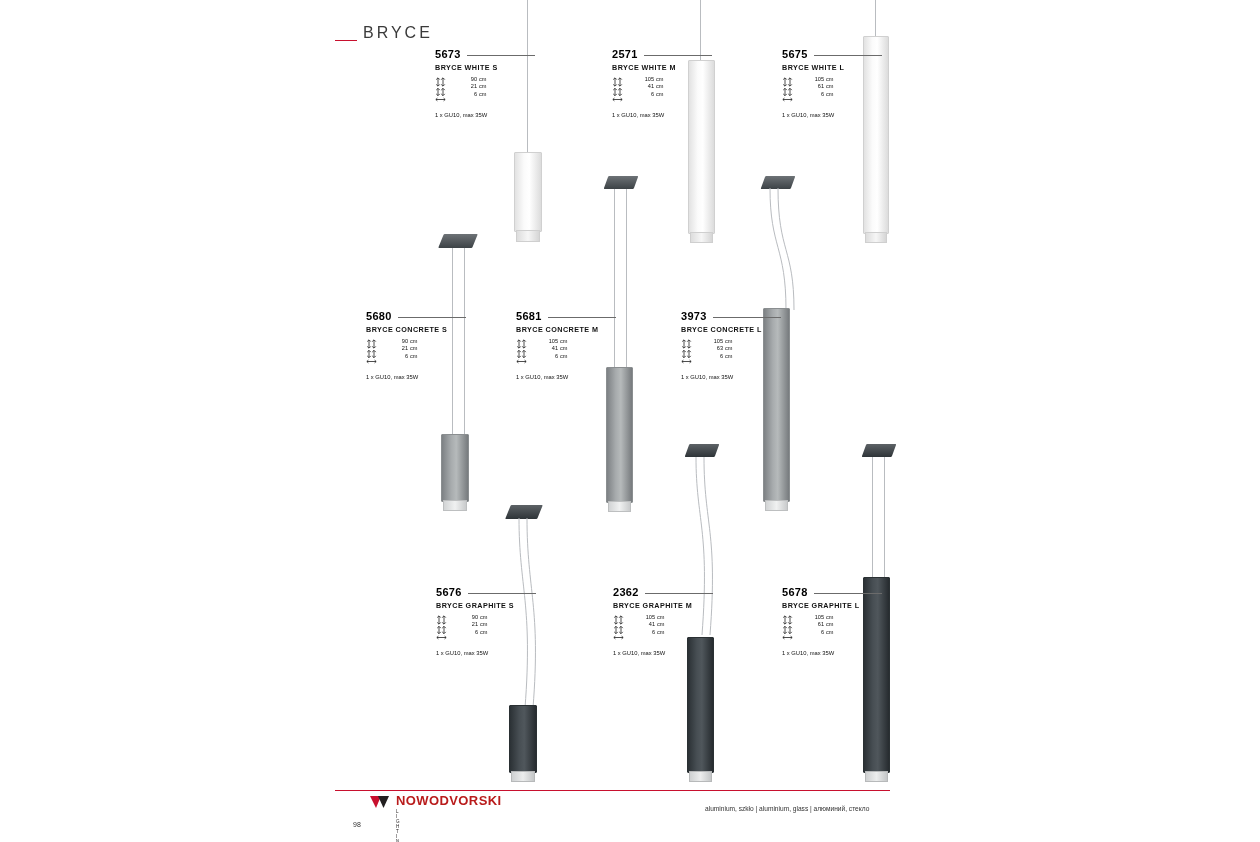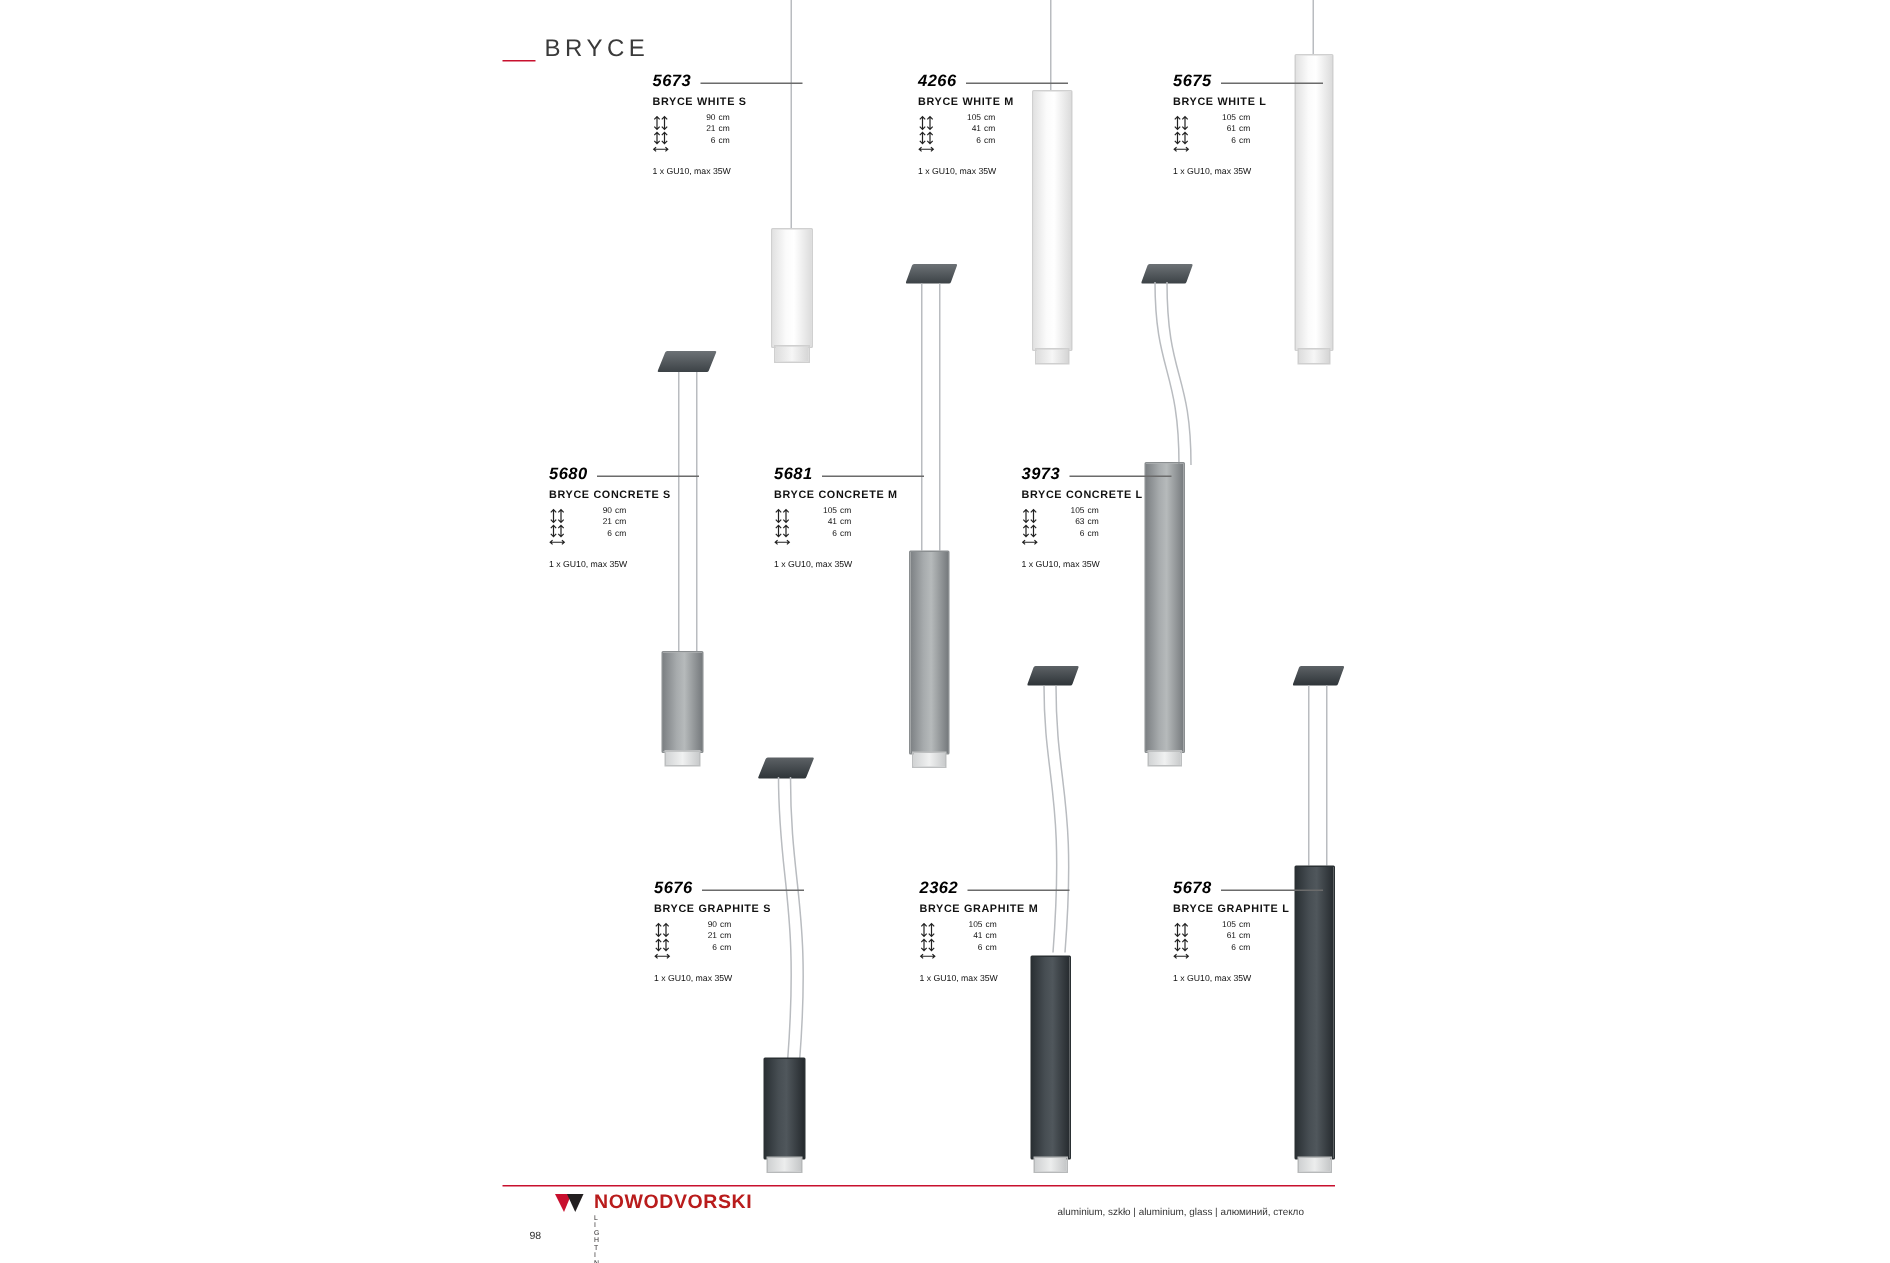--- a/index.html
+++ b/index.html
@@ -10,21 +10,21 @@
   }
   .page{position:absolute;inset:0;}
 
   
   .hdr{position:absolute;left:335px;top:24px;width:240px;height:26px;}
   .hdr .rule{position:absolute;left:0;top:16px;width:22px;height:1px;background:#c8102e;}
   .hdr .title{position:absolute;left:28px;top:0;font-size:16px;letter-spacing:3px;color:#3a3a3a;font-weight:400;text-align:center;}
 
   
   .spec{position:absolute;width:150px;}
-  .spec .code{font-size:11px;font-weight:bold;color:#000;letter-spacing:.3px;font-style:italic;}
+  .spec .code{font-size:11px;font-weight:bold;color:#000;letter-spacing:.3px;}
   .spec .codeline{position:absolute;left:32px;top:7px;width:68px;height:1px;background:#6b6b6b;}
   .spec .name{font-size:7.2px;font-weight:bold;letter-spacing:.45px;margin-top:3px;color:#111;}
   .spec .dims{margin-top:4px;position:relative;height:30px;}
   .spec .dimrow{font-size:5.6px;color:#111;line-height:7.4px;height:7.4px;white-space:nowrap;text-align:left;}
   .spec .dimrow .val{display:inline-block;width:42px;text-align:right;}
   .spec .dimrow .unit{display:inline-block;width:16px;text-align:left;padding-left:2px;}
   .spec .bulb{font-size:5.8px;margin-top:6px;color:#111;}
   .icons{position:absolute;left:0;top:0;width:26px;height:28px;}
 
   
@@ -139,21 +139,21 @@
         </g>
       </svg>
       <div class="dimrow"><span class="val">90</span><span class="unit">cm</span></div>
       <div class="dimrow"><span class="val">21</span><span class="unit">cm</span></div>
       <div class="dimrow"><span class="val">6</span><span class="unit">cm</span></div>
     </div>
     <div class="bulb">1 x GU10, max 35W</div>
   </div>
 
   <div class="spec" style="left:612px;top:48px;">
-    <div class="code">4266</div>
+    <div class="code">2571</div>
     <div class="codeline"></div>
     <div class="name">BRYCE WHITE M</div>
     <div class="dims">
       <svg class="icons" width="26" height="26" viewBox="0 0 26 26">
         <g stroke="#222" stroke-width="0.8" fill="none">
           <path d="M3,1 L3,9 M1.2,2.6 L3,0.8 L4.8,2.6 M1.2,7.4 L3,9.2 L4.8,7.4"></path>
           <path d="M8,1 L8,9 M6.2,2.6 L8,0.8 L9.8,2.6 M6.2,7.4 L8,9.2 L9.8,7.4"></path>
           <path d="M3,11.5 L3,18.5 M1.2,13.1 L3,11.3 L4.8,13.1 M1.2,16.9 L3,18.7 L4.8,16.9"></path>
           <path d="M8,11.5 L8,18.5 M6.2,13.1 L8,11.3 L9.8,13.1 M6.2,16.9 L8,18.7 L9.8,16.9"></path>
           <path d="M1,22.5 L10,22.5 M2.4,21.1 L0.8,22.5 L2.4,23.9 M8.6,21.1 L10.2,22.5 L8.6,23.9"></path>

